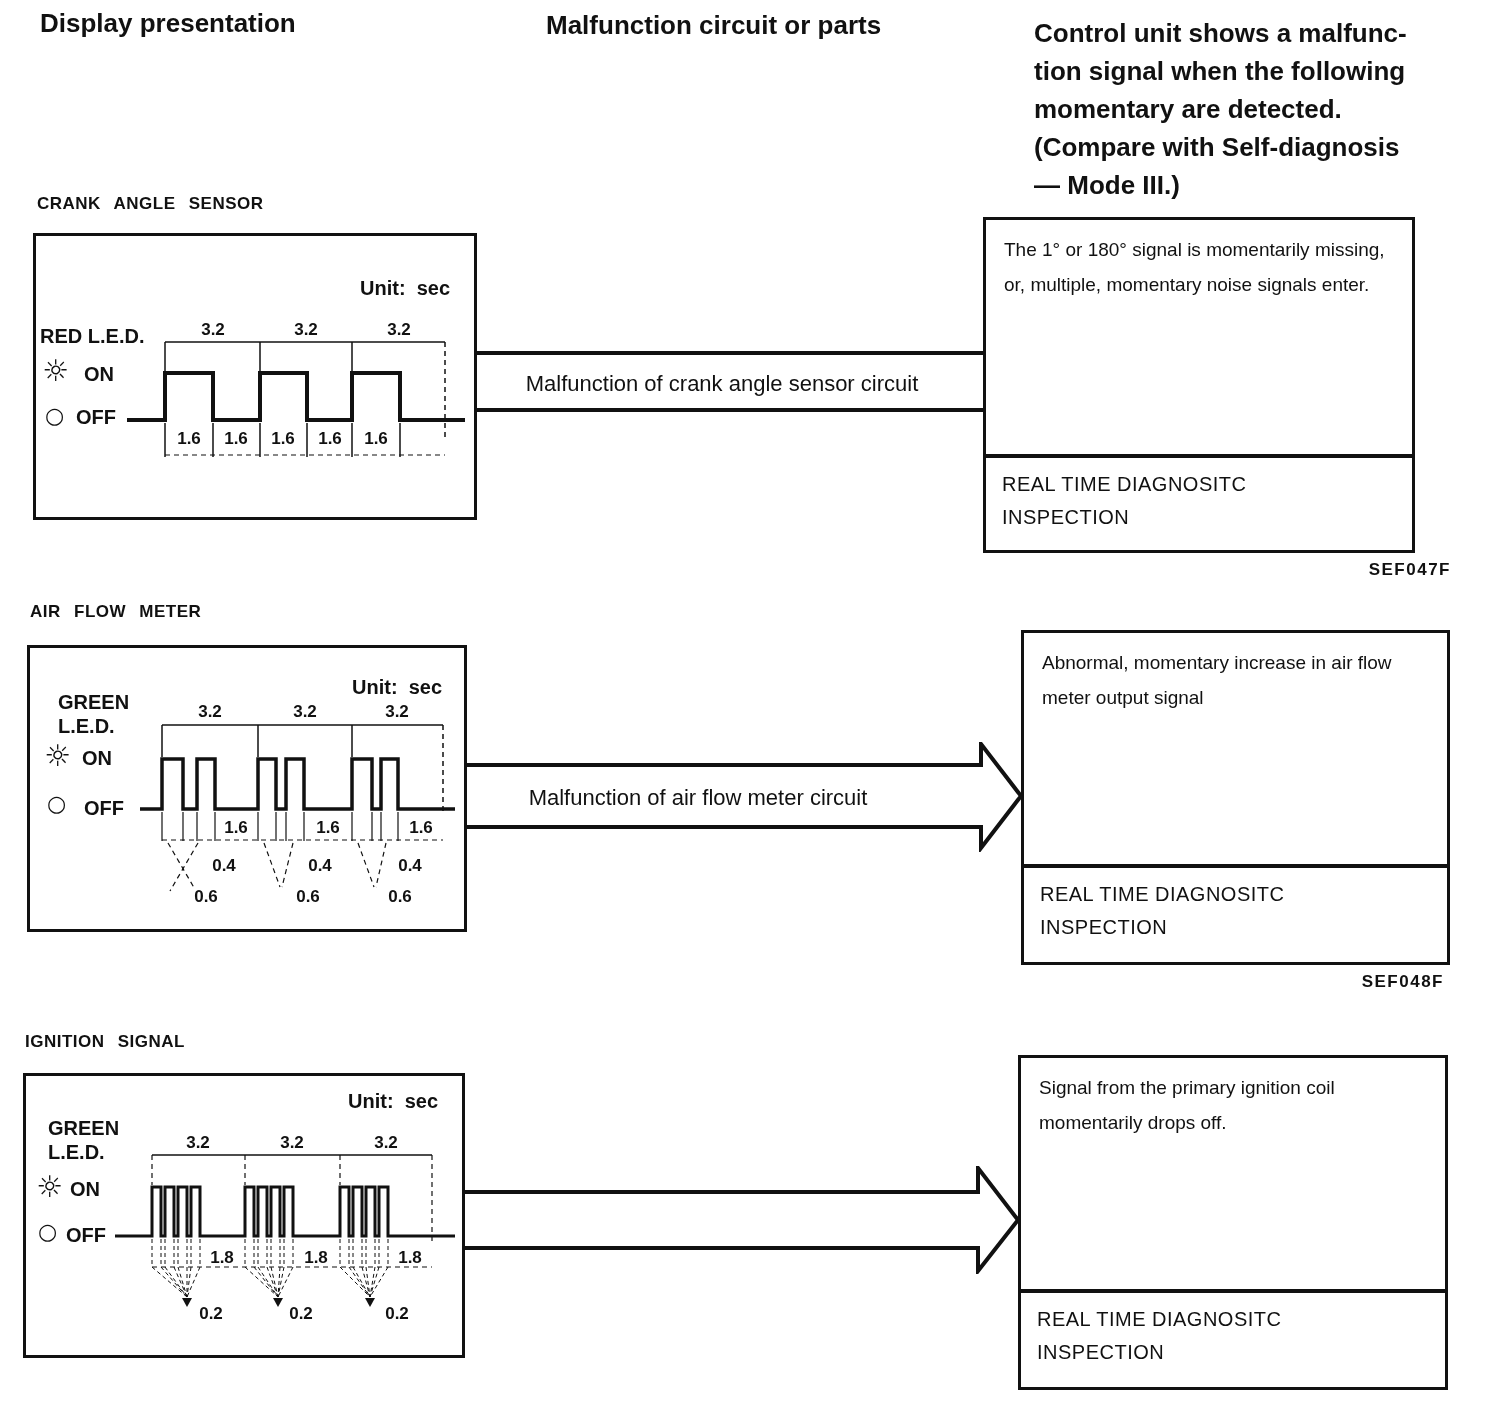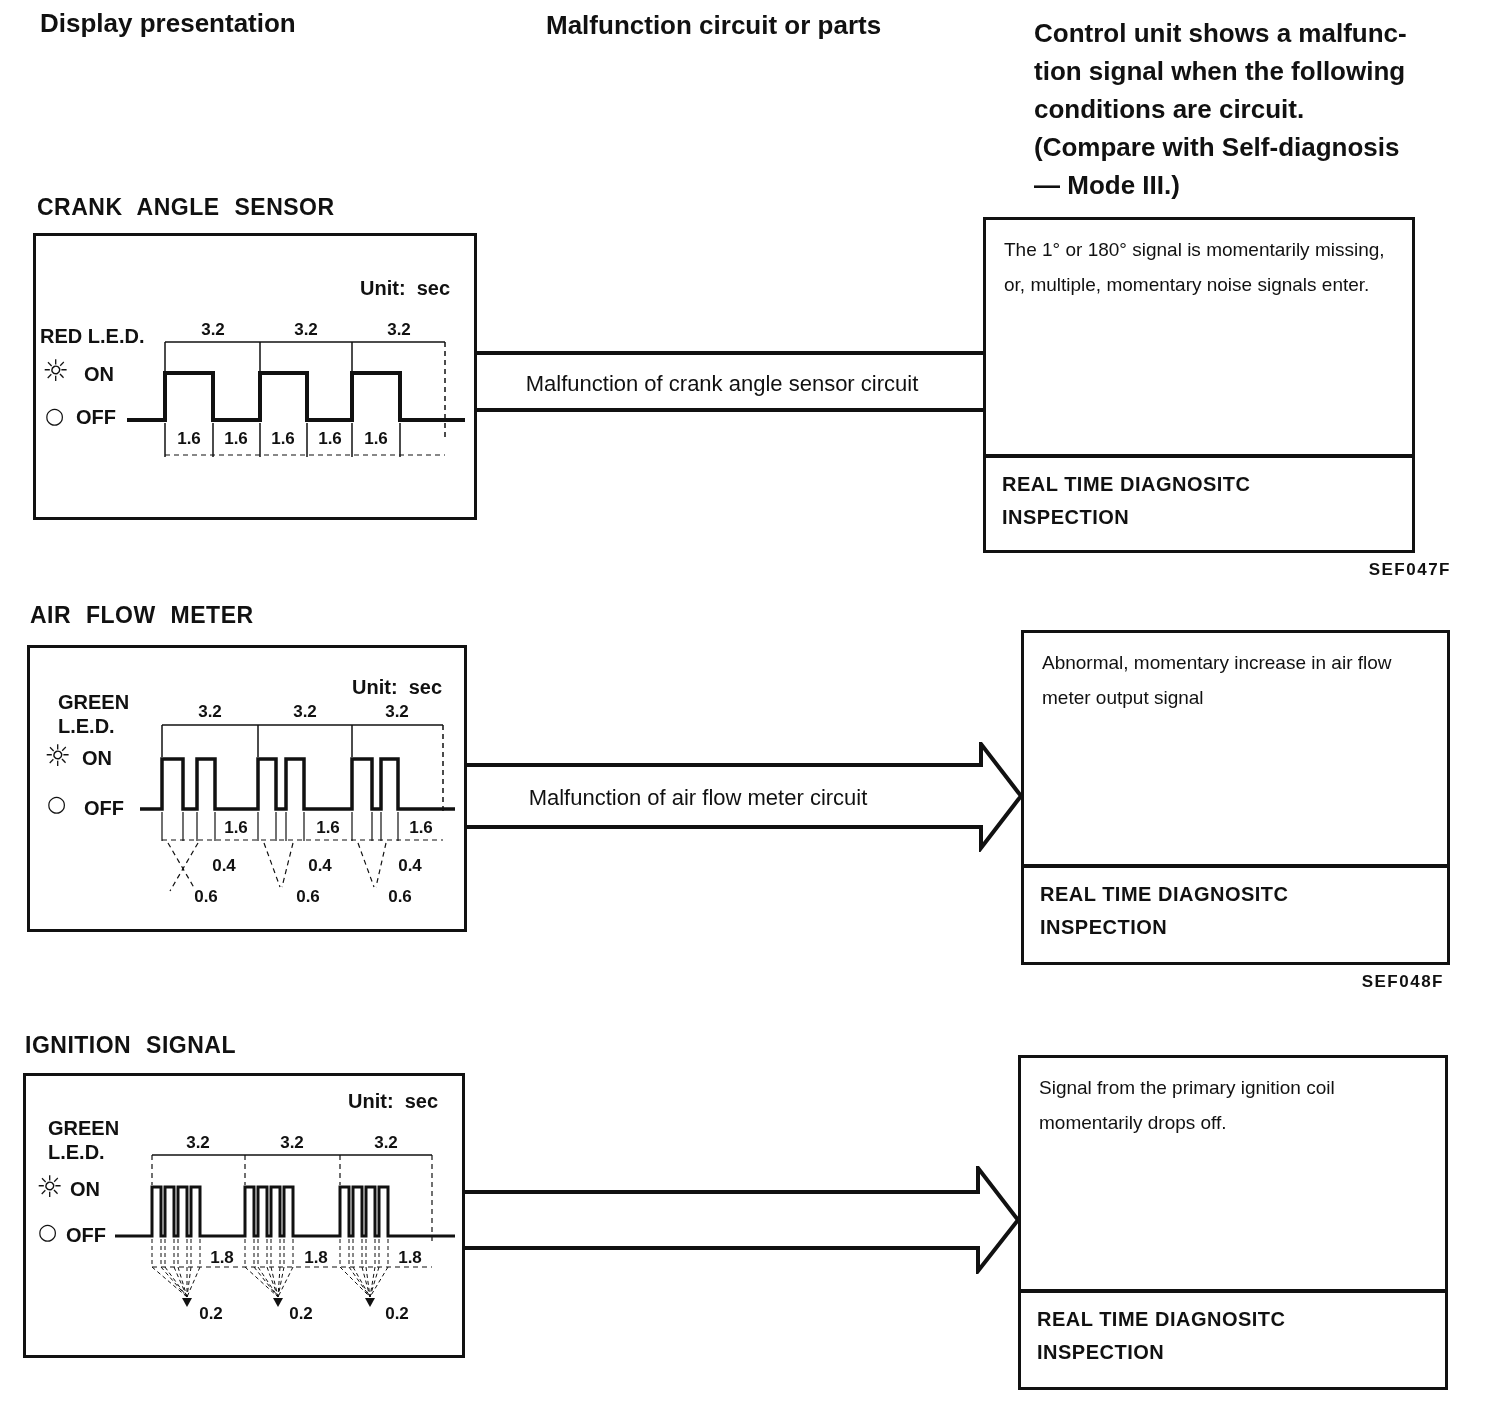--- a/index.html
+++ b/index.html
@@ -1,46 +1,46 @@
 <!DOCTYPE html>
 <html><head>
 <meta charset="utf-8">
 <style>
   html,body{margin:0;padding:0;background:#e8e8e8}
   .page{position:relative;width:1504px;height:1406px;background:#ffffff;
         font-family:"Liberation Sans",sans-serif;color:#111;overflow:hidden}
   .hdr{position:absolute;font-weight:700;font-size:26px;white-space:nowrap}
   .hdr3line{line-height:38px;font-weight:700;font-size:26px;white-space:nowrap}
-  .sec-title{position:absolute;font-weight:700;font-size:23px;letter-spacing:.5px;word-spacing:8px;white-space:nowrap}
+  .sec-title{position:absolute;font-weight:700;font-size:17px;letter-spacing:.5px;word-spacing:8px;white-space:nowrap}
   .lbox{position:absolute;border:3px solid #111;background:#fff}
   .wave{position:absolute}
   .lbl{position:absolute;font-weight:700;font-size:20px;white-space:pre}
   .icon{position:absolute;line-height:1;font-family:"DejaVu Sans",sans-serif;color:#111}
   .arrow{position:absolute}
   .arrow-text{position:absolute;font-size:22px;font-weight:400;text-align:center;white-space:nowrap}
   .rbox{position:absolute;border:3px solid #111;background:#fff}
   .rtop{position:relative;border-bottom:4px solid #111}
   .rbot{position:relative}
   .rp{position:absolute;left:18px;top:12px;font-size:19px;line-height:35px}
-  .ri{position:absolute;left:16px;top:10px;font-size:20px;line-height:33px;font-weight:700;width:310px;letter-spacing:.5px}
+  .ri{position:absolute;left:16px;top:10px;font-size:20px;line-height:33px;font-weight:400;width:310px;letter-spacing:.5px}
   .sef{position:absolute;font-weight:700;font-size:17px;letter-spacing:1.5px;text-align:right;white-space:nowrap}
   .wtxt{font-family:"Liberation Sans",sans-serif;font-size:17px;font-weight:700;
         paint-order:stroke;stroke:#ffffff;stroke-width:6px;fill:#111}
 </style>
 </head>
 <body>
 
 <div class="page">
 
   <div class="hdr" style="left:40px;top:8px">Display presentation</div>
   <div class="hdr" style="left:546px;top:10px">Malfunction circuit or parts</div>
   <div style="position:absolute;left:1034px;top:14px">
     <div class="hdr3line">Control unit shows a malfunc-</div>
     <div class="hdr3line">tion signal when the following</div>
-    <div class="hdr3line">conditions are circuit.</div>
+    <div class="hdr3line">momentary are detected.</div>
     <div class="hdr3line">(Compare with Self-diagnosis</div>
     <div class="hdr3line">— Mode III.)</div>
   </div>
 
   <div class="sec-title" style="left:37px;top:194px">CRANK ANGLE SENSOR</div>
   <div class="lbox" style="left:33px;top:233px;width:438px;height:281px"></div>
   <div class="wave" style="left:33px;top:233px;width:444px;height:287px"><svg viewBox="0 0 444 287" width="444" height="287">
         <line x1="132" y1="109" x2="412" y2="109" stroke="#111" stroke-width="1.5"></line>
         <line x1="132" y1="109" x2="132" y2="144" stroke="#111" stroke-width="1.5"></line>
         <line x1="227" y1="109" x2="227" y2="144" stroke="#111" stroke-width="1.5"></line>

